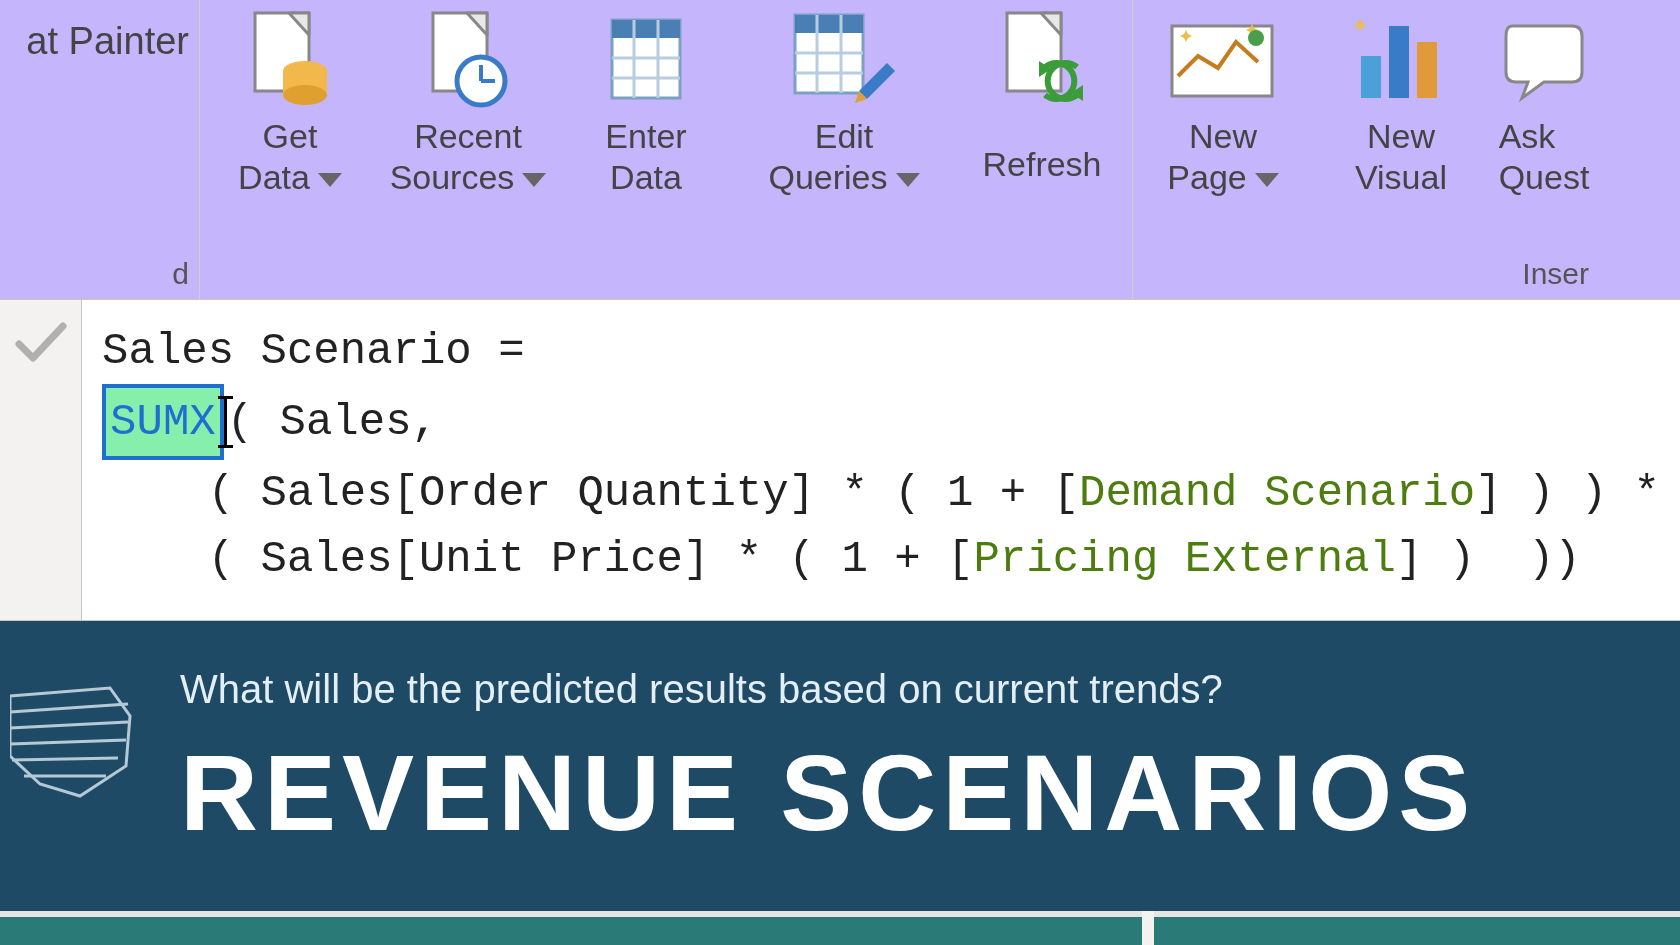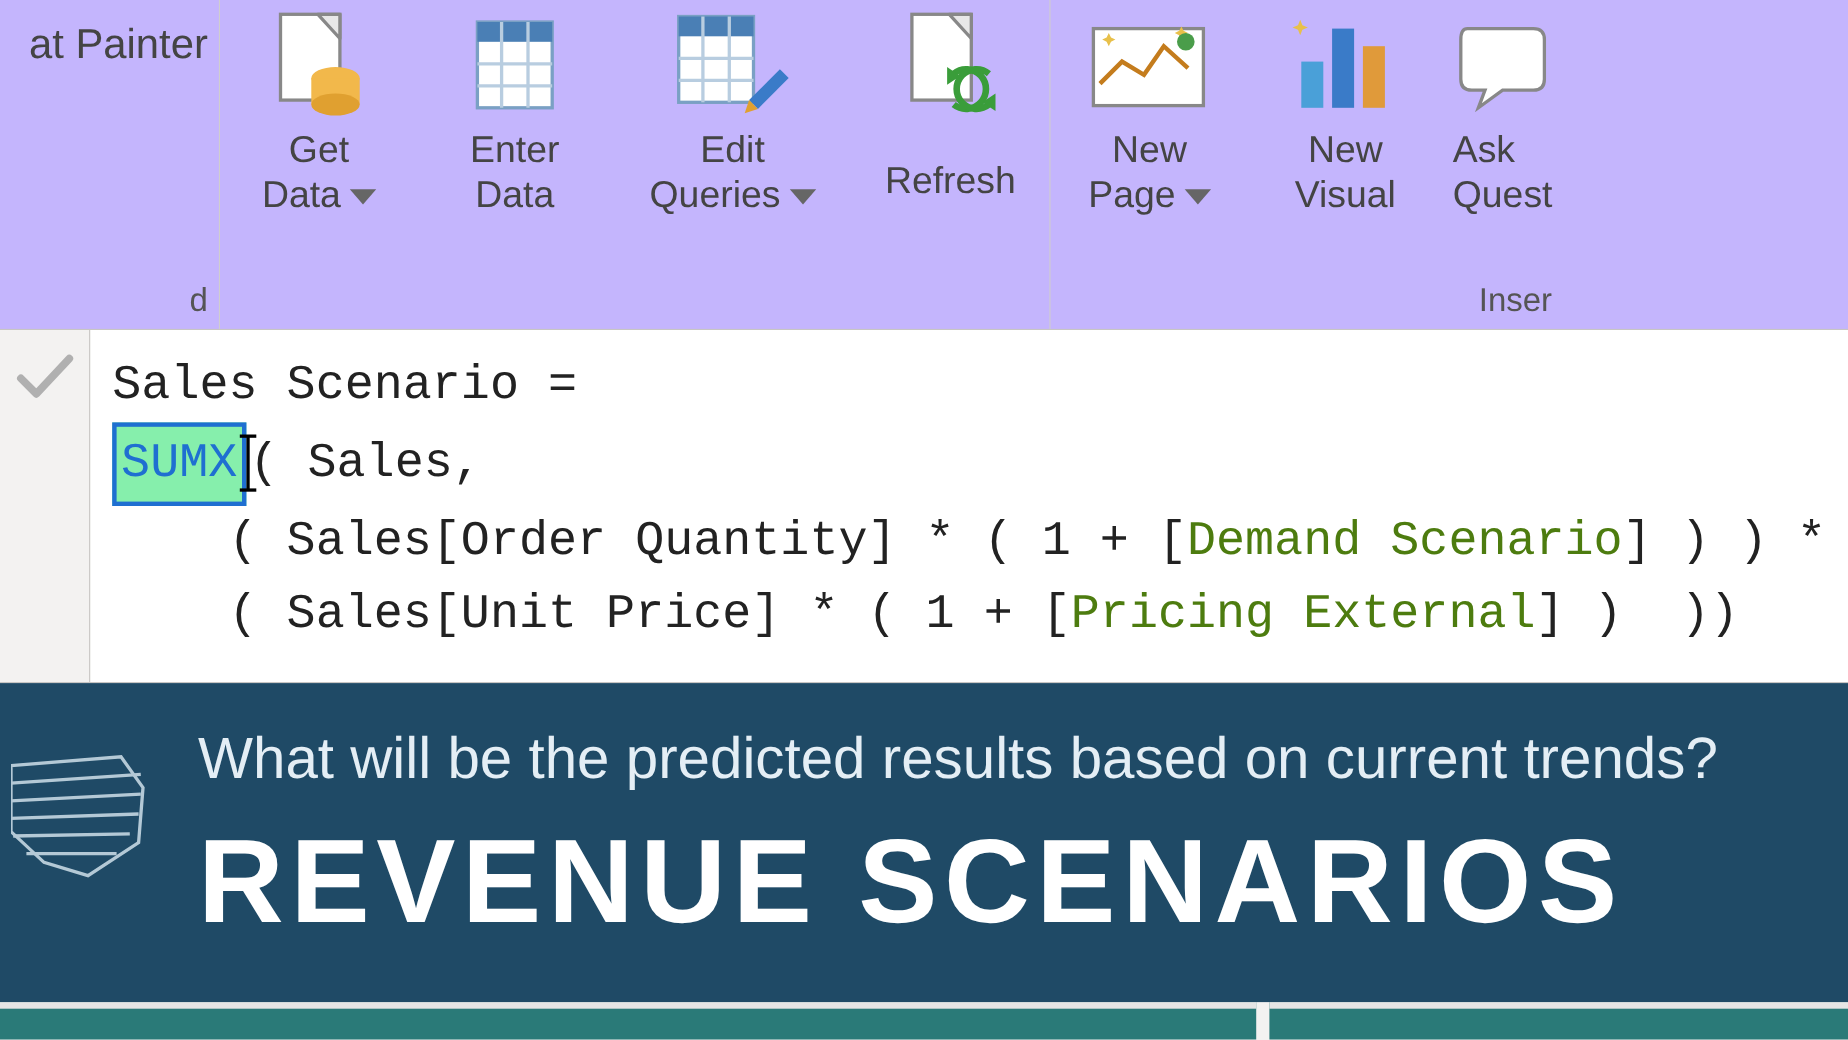--- a/index.html
+++ b/index.html
@@ -125,21 +125,21 @@
 .report-header {
   background: #1f4a66;
   display: flex;
   align-items: center;
   padding: 18px 20px 28px 10px;
   gap: 40px;
   height: 290px;
 }
 .map-icon { flex-shrink: 0; width: 130px; height: 170px; opacity: 0.85; }
 .header-text { display: flex; flex-direction: column; gap: 18px; }
-.header-sub { color: #e4eef5; font-size: 53px; font-weight: 400; }
+.header-sub { color: #e4eef5; font-size: 40px; font-weight: 400; }
 .header-title {
   color: #fff;
   font-size: 108px;
   font-weight: 800;
   letter-spacing: 6px;
   font-family: Arial, sans-serif;
 }
 .teal-bar {
   display: flex;
   height: 80px;
@@ -172,20 +172,33 @@
             <polygon points="44,2 64,2 64,24" fill="#e8e8e8" stroke="#888" stroke-width="3" stroke-linejoin="round"></polygon>
             <ellipse cx="60" cy="60" rx="22" ry="10" fill="#f2b84b"></ellipse>
             <rect x="38" y="60" width="44" height="24" fill="#f2b84b"></rect>
             <ellipse cx="60" cy="84" rx="22" ry="10" fill="#e0a030"></ellipse>
           </svg>
         </div>
         <div class="label"><span style="white-space:pre;">Get
 Data</span><span class="caret"></span></div>
       </div>
 
+      <div class="ribbon-btn">
+        <div class="icon-slot">
+          <svg width="90" height="100" viewBox="0 0 90 100">
+            <rect x="10" y="2" width="54" height="78" fill="#fff" stroke="#888" stroke-width="3"></rect>
+            <polygon points="44,2 64,2 64,24" fill="#e8e8e8" stroke="#888" stroke-width="3" stroke-linejoin="round"></polygon>
+            <circle cx="58" cy="70" r="24" fill="#fff" stroke="#3a7bc8" stroke-width="5"></circle>
+            <line x1="58" y1="70" x2="58" y2="54" stroke="#3a7bc8" stroke-width="4"></line>
+            <line x1="58" y1="70" x2="72" y2="70" stroke="#3a7bc8" stroke-width="4"></line>
+          </svg>
+        </div>
+        <div class="label"><span style="white-space:pre;">Recent
+Sources</span><span class="caret"></span></div>
+      </div>
 
       <div class="ribbon-btn">
         <div class="icon-slot">
           <svg width="80" height="90" viewBox="0 0 80 90">
             <rect x="6" y="4" width="68" height="78" fill="#fff" stroke="#7aa0c4" stroke-width="3"></rect>
             <rect x="6" y="4" width="68" height="18" fill="#4a7fb5"></rect>
             <line x1="6" y1="42" x2="74" y2="42" stroke="#b8cde0" stroke-width="3"></line>
             <line x1="6" y1="62" x2="74" y2="62" stroke="#b8cde0" stroke-width="3"></line>
             <line x1="28" y1="4" x2="28" y2="82" stroke="#b8cde0" stroke-width="3"></line>
             <line x1="52" y1="4" x2="52" y2="82" stroke="#b8cde0" stroke-width="3"></line>

